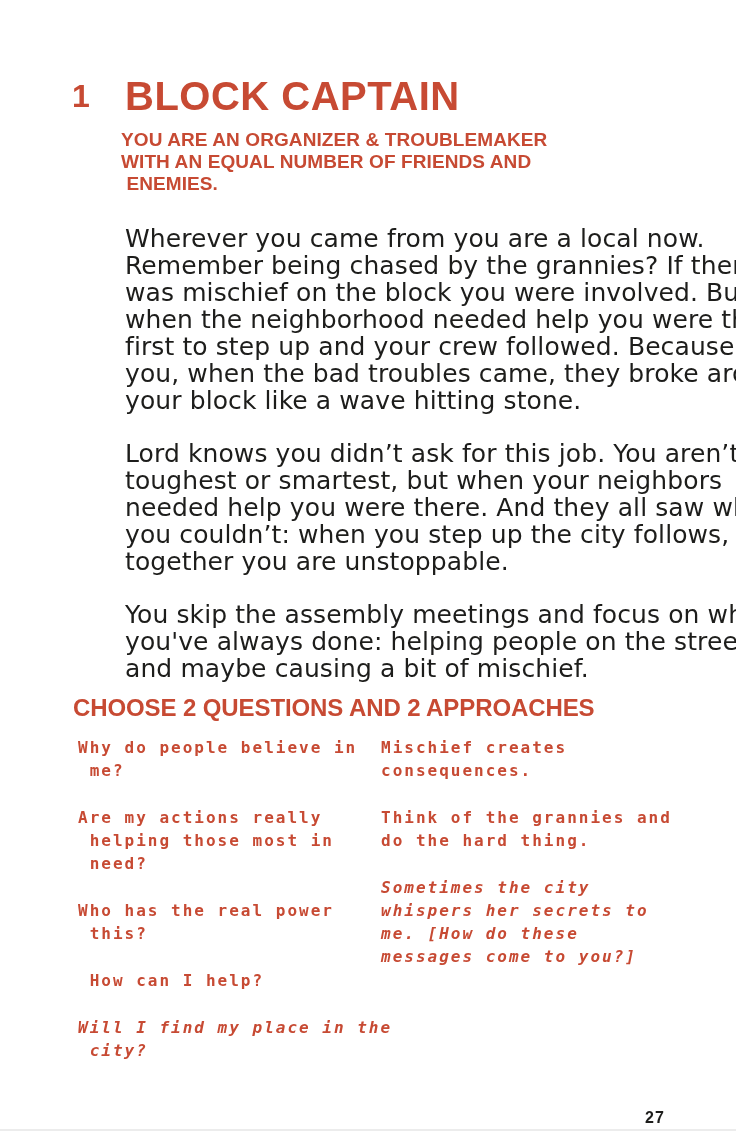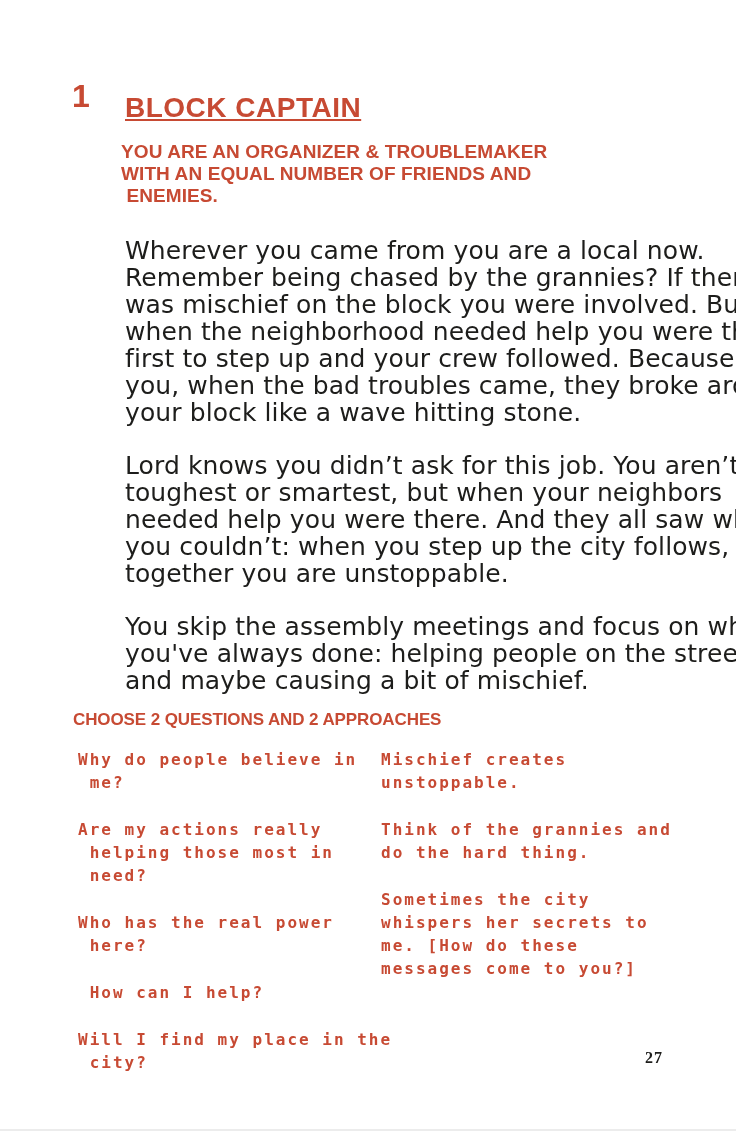--- a/index.html
+++ b/index.html
@@ -25,21 +25,21 @@
     align-items: flex-start;
     margin: 80px 0 0 72px;
     color: var(--accent, #c74a33);
     font-family: "Liberation Sans", sans-serif;
     font-weight: bold;
     font-size: 32px;
     line-height: 32px;
     letter-spacing: 0.5px;
   }
   .chapter-num { width: 20px; }
-  .chapter-title { margin: 12px 0 0 33px; font-size: 28px; line-height: 32px; font-weight: bold; text-decoration: underline; }
+  .chapter-title { margin: 0 0 0 33px; font-size: 40px; line-height: 32px; font-weight: bold; }
   
   .subtitle {
     margin: 17px 0 0 121px;
     font-family: "Liberation Sans", sans-serif;
     font-weight: bold;
     font-size: 19px;
     line-height: 22px;
     color: var(--accent, #c74a33);
     white-space: pre;
     letter-spacing: 0.1px;
@@ -51,48 +51,48 @@
     line-height: 27px;
     letter-spacing: 0.1px;
   }
   .body-text p { margin: 0 0 26px 0; white-space: pre; }
   .body-text p:last-child { margin-bottom: 6px; }
   
   .section-header {
     margin: 14px 0 16px 73px;
     font-family: "Liberation Sans", sans-serif;
     font-weight: bold;
-    font-size: 17px;
+    font-size: 24px;
     line-height: 24px;
     color: var(--accent, #c74a33);
     letter-spacing: -0.1px;
   }
   .columns {
     display: flex;
     margin-left: 78px;
   }
   .col-questions { width: 303px; flex: 0 0 303px; }
   .col-approaches { width: 330px; flex: 0 0 330px; }
   .choice {
     margin: 0 0 24px 0;
     font-family: "DejaVu Sans Mono", monospace;
     font-weight: bold;
     font-size: 16px;
     line-height: 23px;
     letter-spacing: 2px;
     color: var(--accent, #c74a33);
     white-space: pre;
   }
-  .choice:last-child { margin-bottom: 0; }
+  .choice:last-child { margin-bottom: 0; font-style: italic; }
   
   .page-number {
     position: absolute;
-    top: 1049px;
+    top: 1109px;
     left: 645px;
-    font-family: Liberation Serif, serif;
+    font-family: Liberation Sans, sans-serif;
     font-weight: bold;
     font-size: 16px;
     color: var(--text, #1d1d1b);
     letter-spacing: 1px;
   }
 </style>
 </head>
 <body>
 
 <div class="page">
@@ -127,28 +127,28 @@
   <h3 class="section-header">CHOOSE 2 QUESTIONS AND 2 APPROACHES</h3>
 
   <div class="columns">
     <div class="col col-questions">
       <p class="choice">Why do people believe in
  me?</p>
       <p class="choice">Are my actions really
  helping those most in
  need?</p>
       <p class="choice">Who has the real power
- here?</p>
+ this?</p>
       <p class="choice"> How can I help?</p>
       <p class="choice">Will I find my place in the
  city?</p>
     </div>
     <div class="col col-approaches">
       <p class="choice">Mischief creates
-unstoppable.</p>
+consequences.</p>
       <p class="choice">Think of the grannies and
 do the hard thing.</p>
       <p class="choice">Sometimes the city
 whispers her secrets to
 me. [How do these
 messages come to you?]</p>
     </div>
   </div>
 
   <div class="page-number">27</div>

